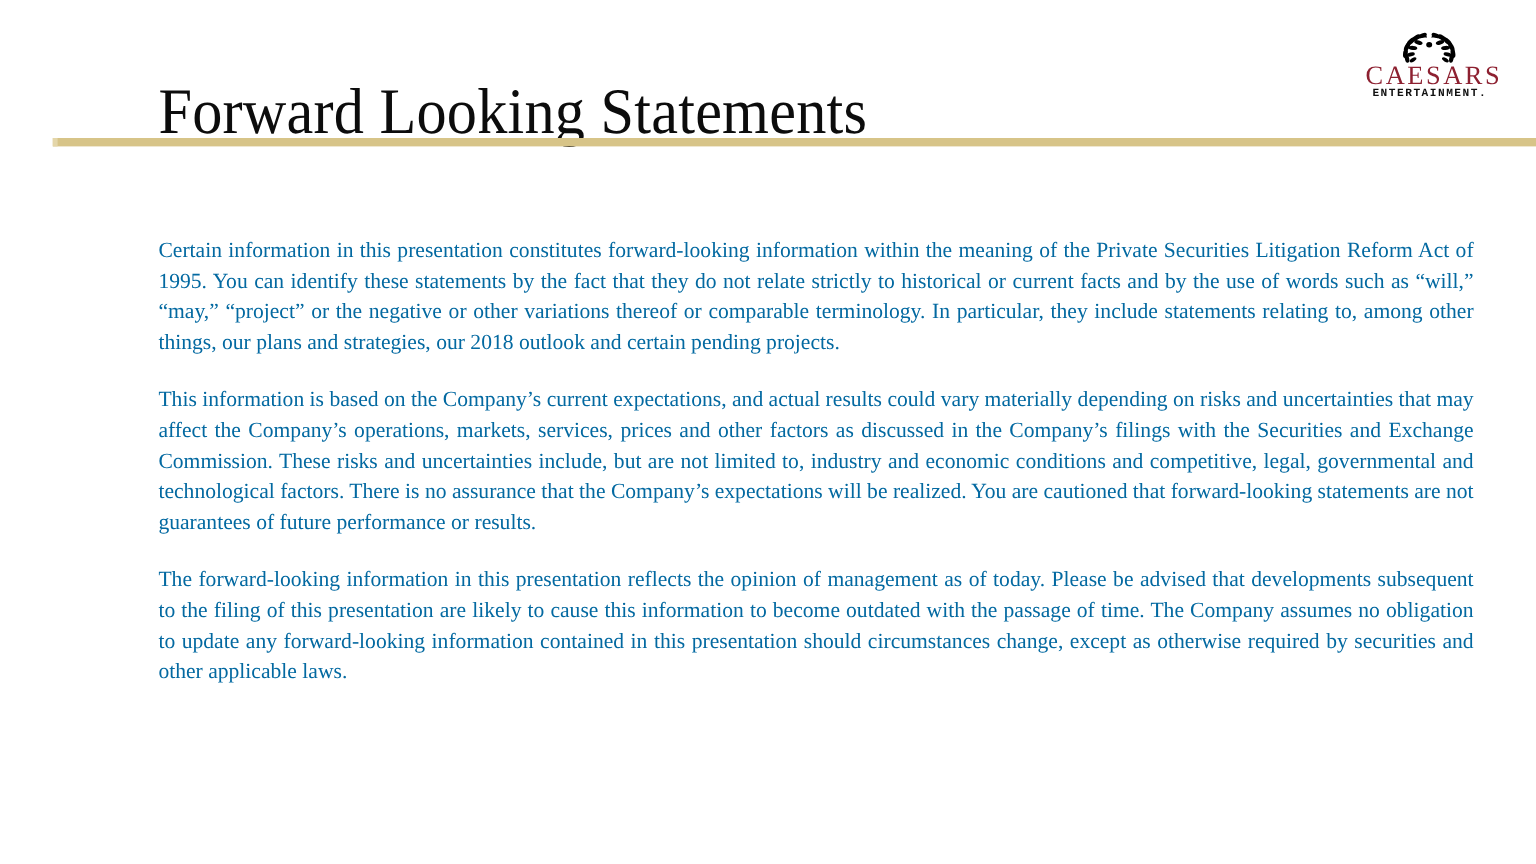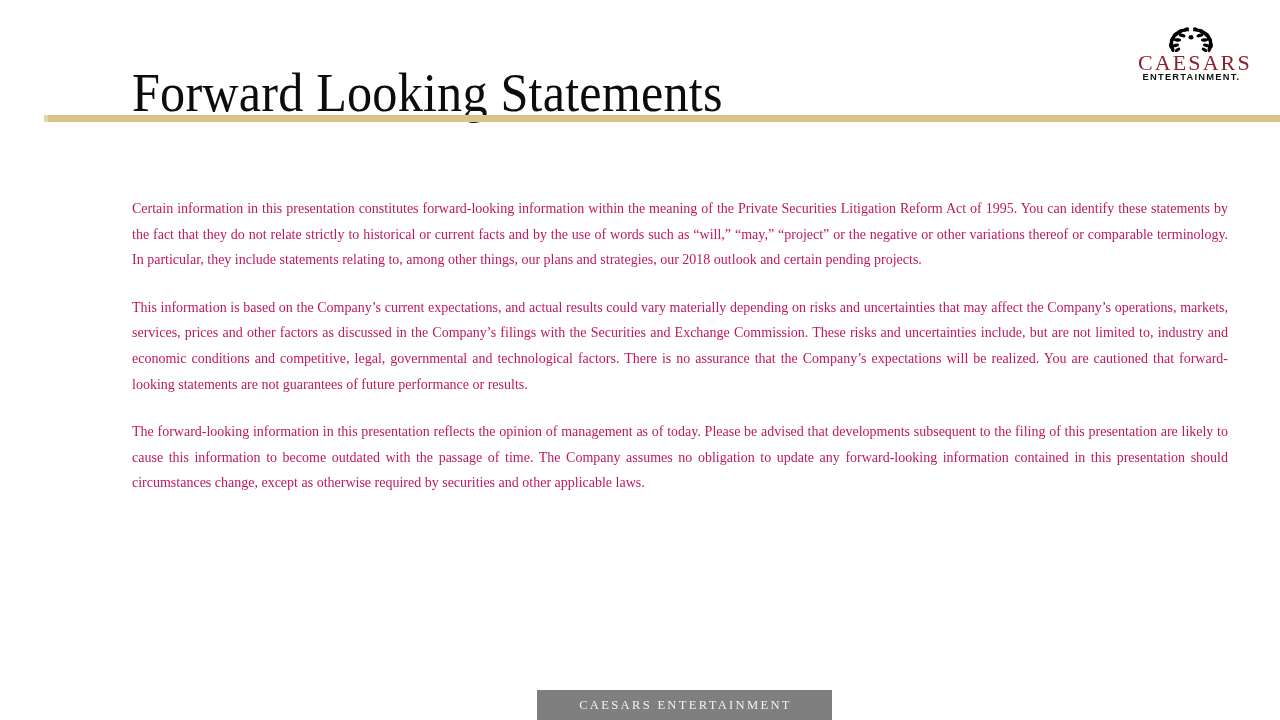--- a/index.html
+++ b/index.html
@@ -61,21 +61,21 @@
     font-size: 22px;
     line-height: 18px;
     letter-spacing: 2.1px;
     color: #8d2030;
     margin-top: 1px;
     white-space: nowrap;
     text-indent: 2px;
   }
   .brand-entertainment {
     display: block;
-    font-family: Liberation Sans, sans-serif;
+    font-family: Liberation Mono, monospace;
     font-size: 9.3px;
     line-height: 11px;
     font-weight: 700;
     letter-spacing: 1.25px;
     color: #111111;
     white-space: nowrap;
     text-indent: 1px;
   }
 
   .gold-rule {
@@ -99,23 +99,23 @@
   .body-copy {
     position: absolute;
     left: 88px;
     top: 196px;
     width: 1096px;
   }
   .para {
     text-align: justify;
     text-justify: inter-word;
     font-family: "Liberation Serif", serif;
-    font-size: 14px;
+    font-size: 18px;
     line-height: 25.6px;
-    color: #be185d;
+    color: #0369a1;
     margin: 0 0 22px 0;
     hyphens: none;
   }
   .para:last-child { margin-bottom: 0; }
   .para > span { display: inline; }
 
   
   .footer-bar {
     position: absolute;
     left: 493px;
@@ -196,19 +196,16 @@
       <span>Certain information in this presentation constitutes forward-looking information within the meaning of the Private Securities Litigation Reform Act of 1995. You can identify these statements by the fact that they do not relate strictly to historical or current facts and by the use of words such as “will,” “may,” “project” or the negative or other variations thereof or comparable terminology. In particular, they include statements relating to, among other things, our plans and strategies, our 2018 outlook and certain pending projects.</span>
     </p>
     <p class="para">
       <span>This information is based on the Company’s current expectations, and actual results could vary materially depending on risks and uncertainties that may affect the Company’s operations, markets, services, prices and other factors as discussed in the Company’s filings with the Securities and Exchange Commission. These risks and uncertainties include, but are not limited to, industry and economic conditions and competitive, legal, governmental and technological factors. There is no assurance that the Company’s expectations will be realized. You are cautioned that forward-looking statements are not guarantees of future performance or results.</span>
     </p>
     <p class="para">
       <span>The forward-looking information in this presentation reflects the opinion of management as of today. Please be advised that developments subsequent to the filing of this presentation are likely to cause this information to become outdated with the passage of time. The Company assumes no obligation to update any forward-looking information contained in this presentation should circumstances change, except as otherwise required by securities and other applicable laws.</span>
     </p>
   </div>
 
-  <div class="footer-bar">
-    <span class="footer-bar-label">CAESARS ENTERTAINMENT</span>
-  </div>
 
   <div class="page-number">2</div>
 
 </div>
 
 </body></html>

